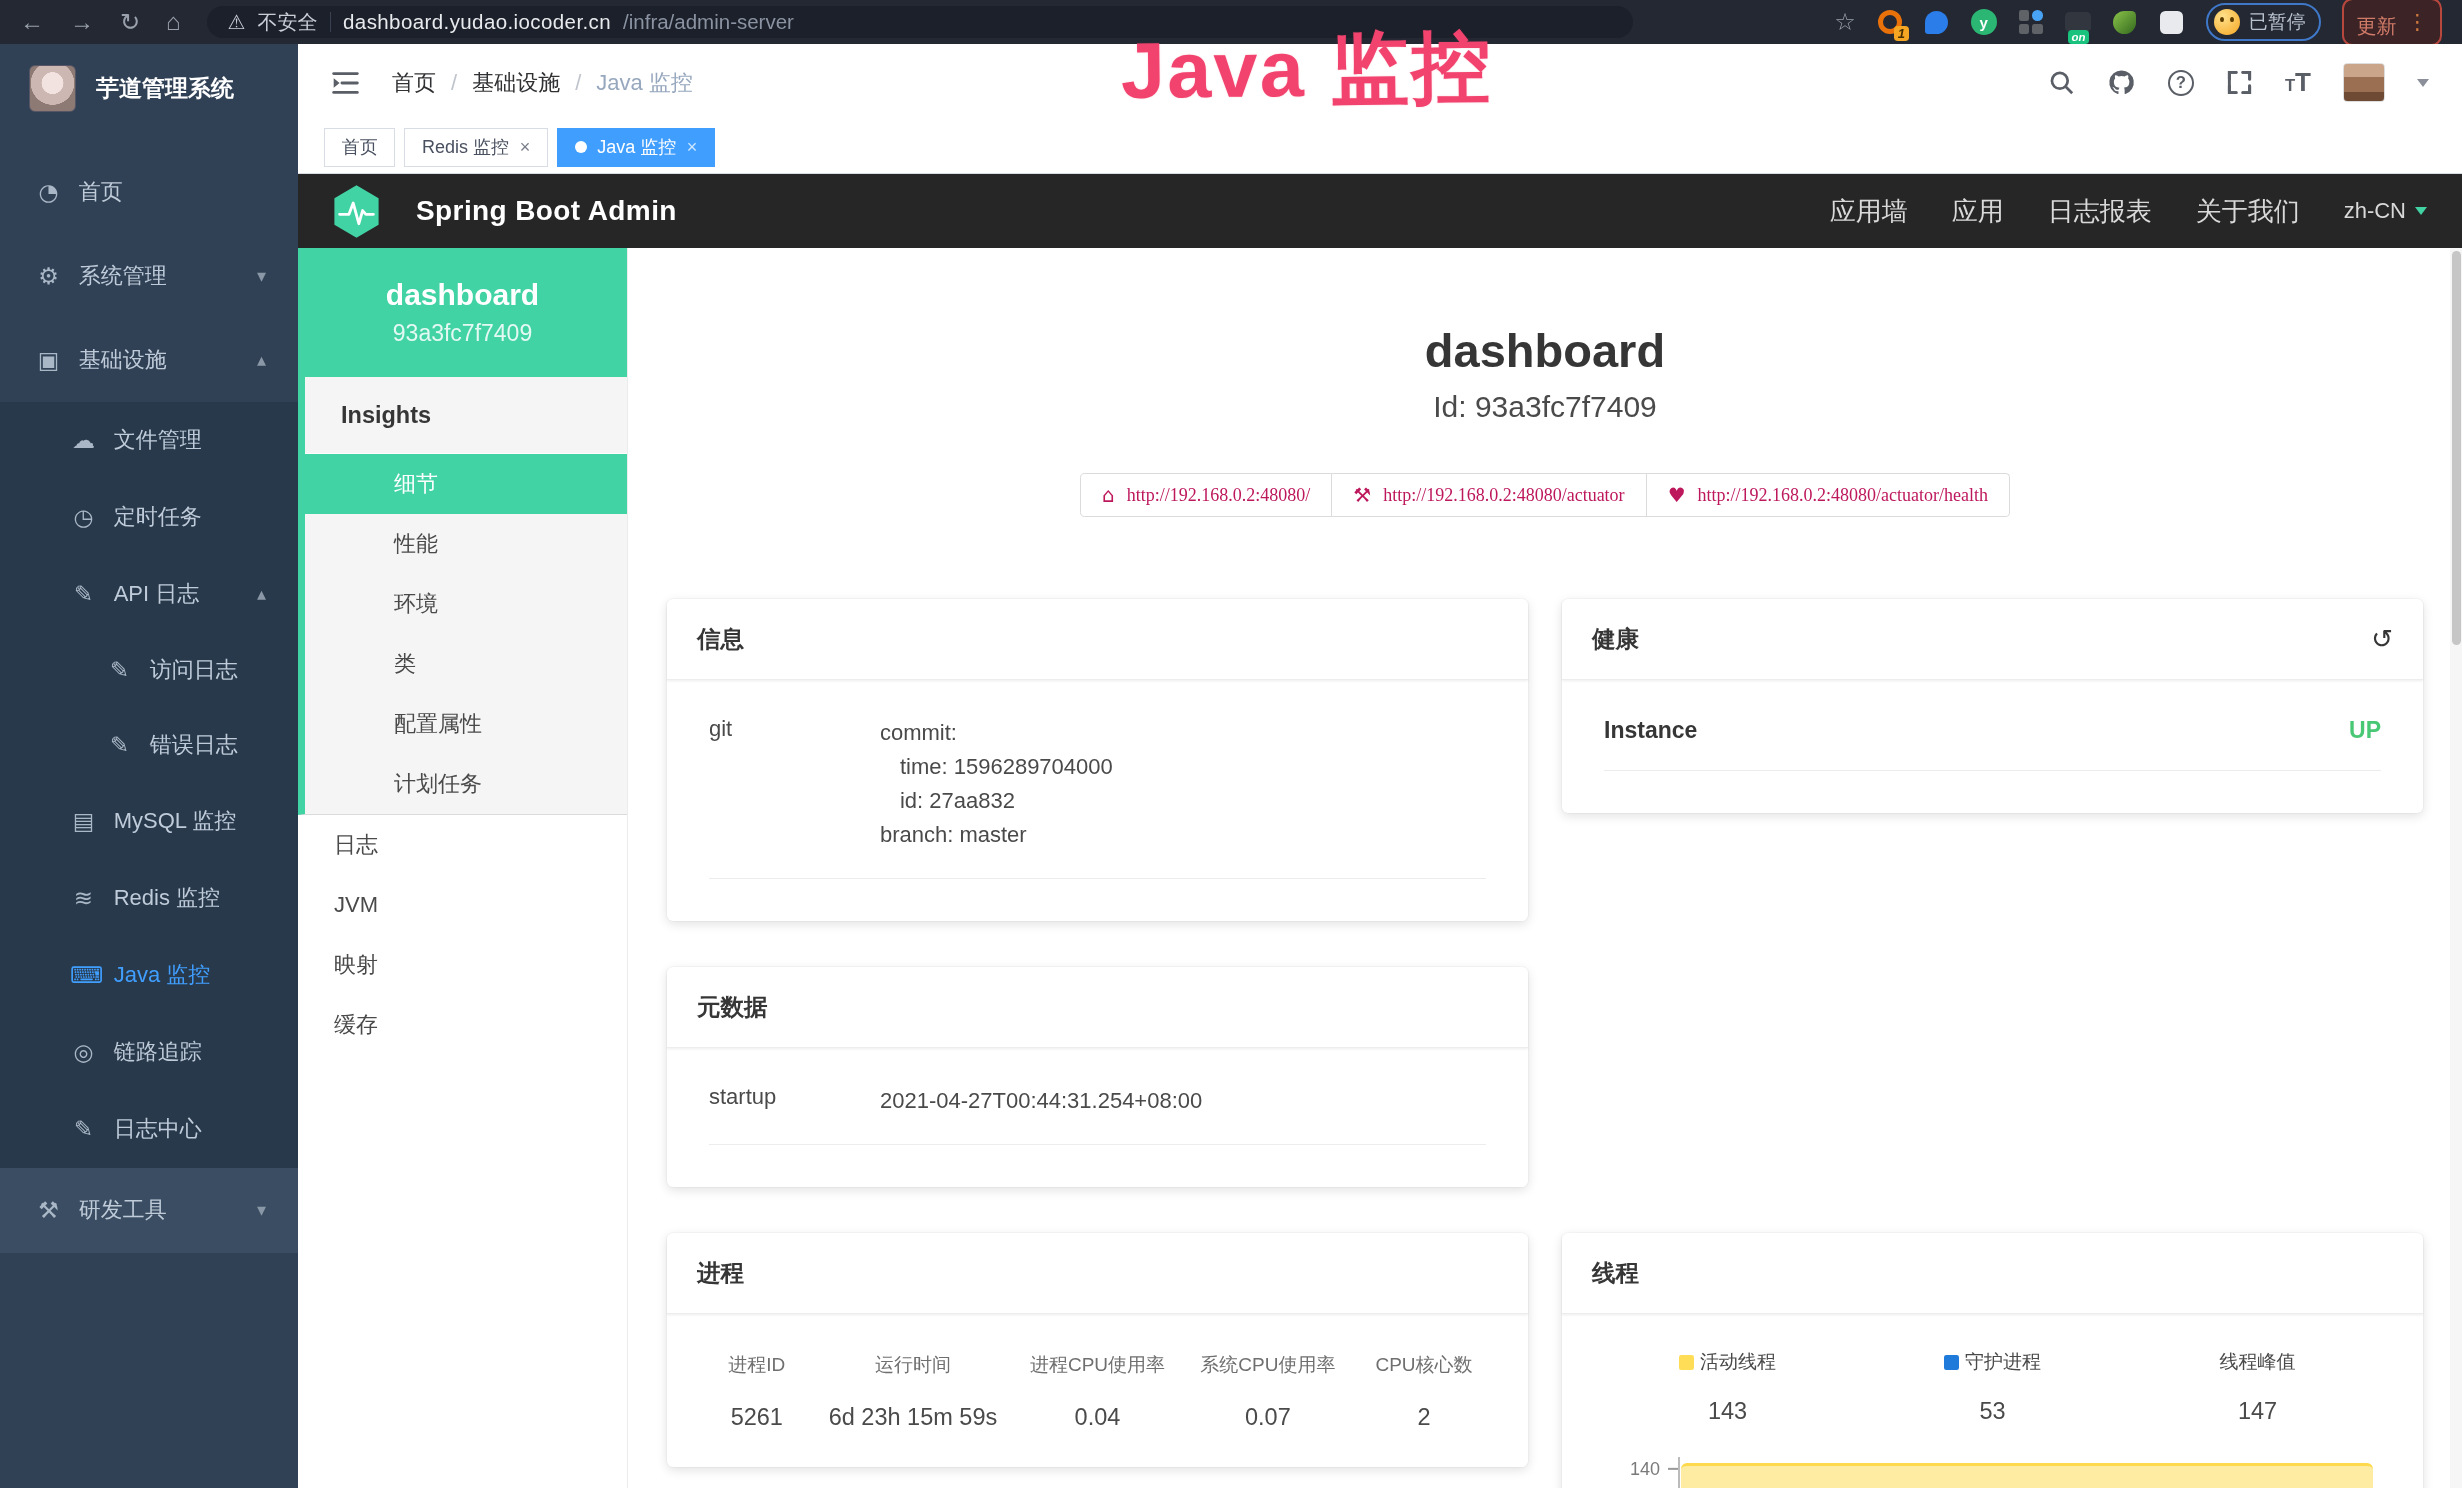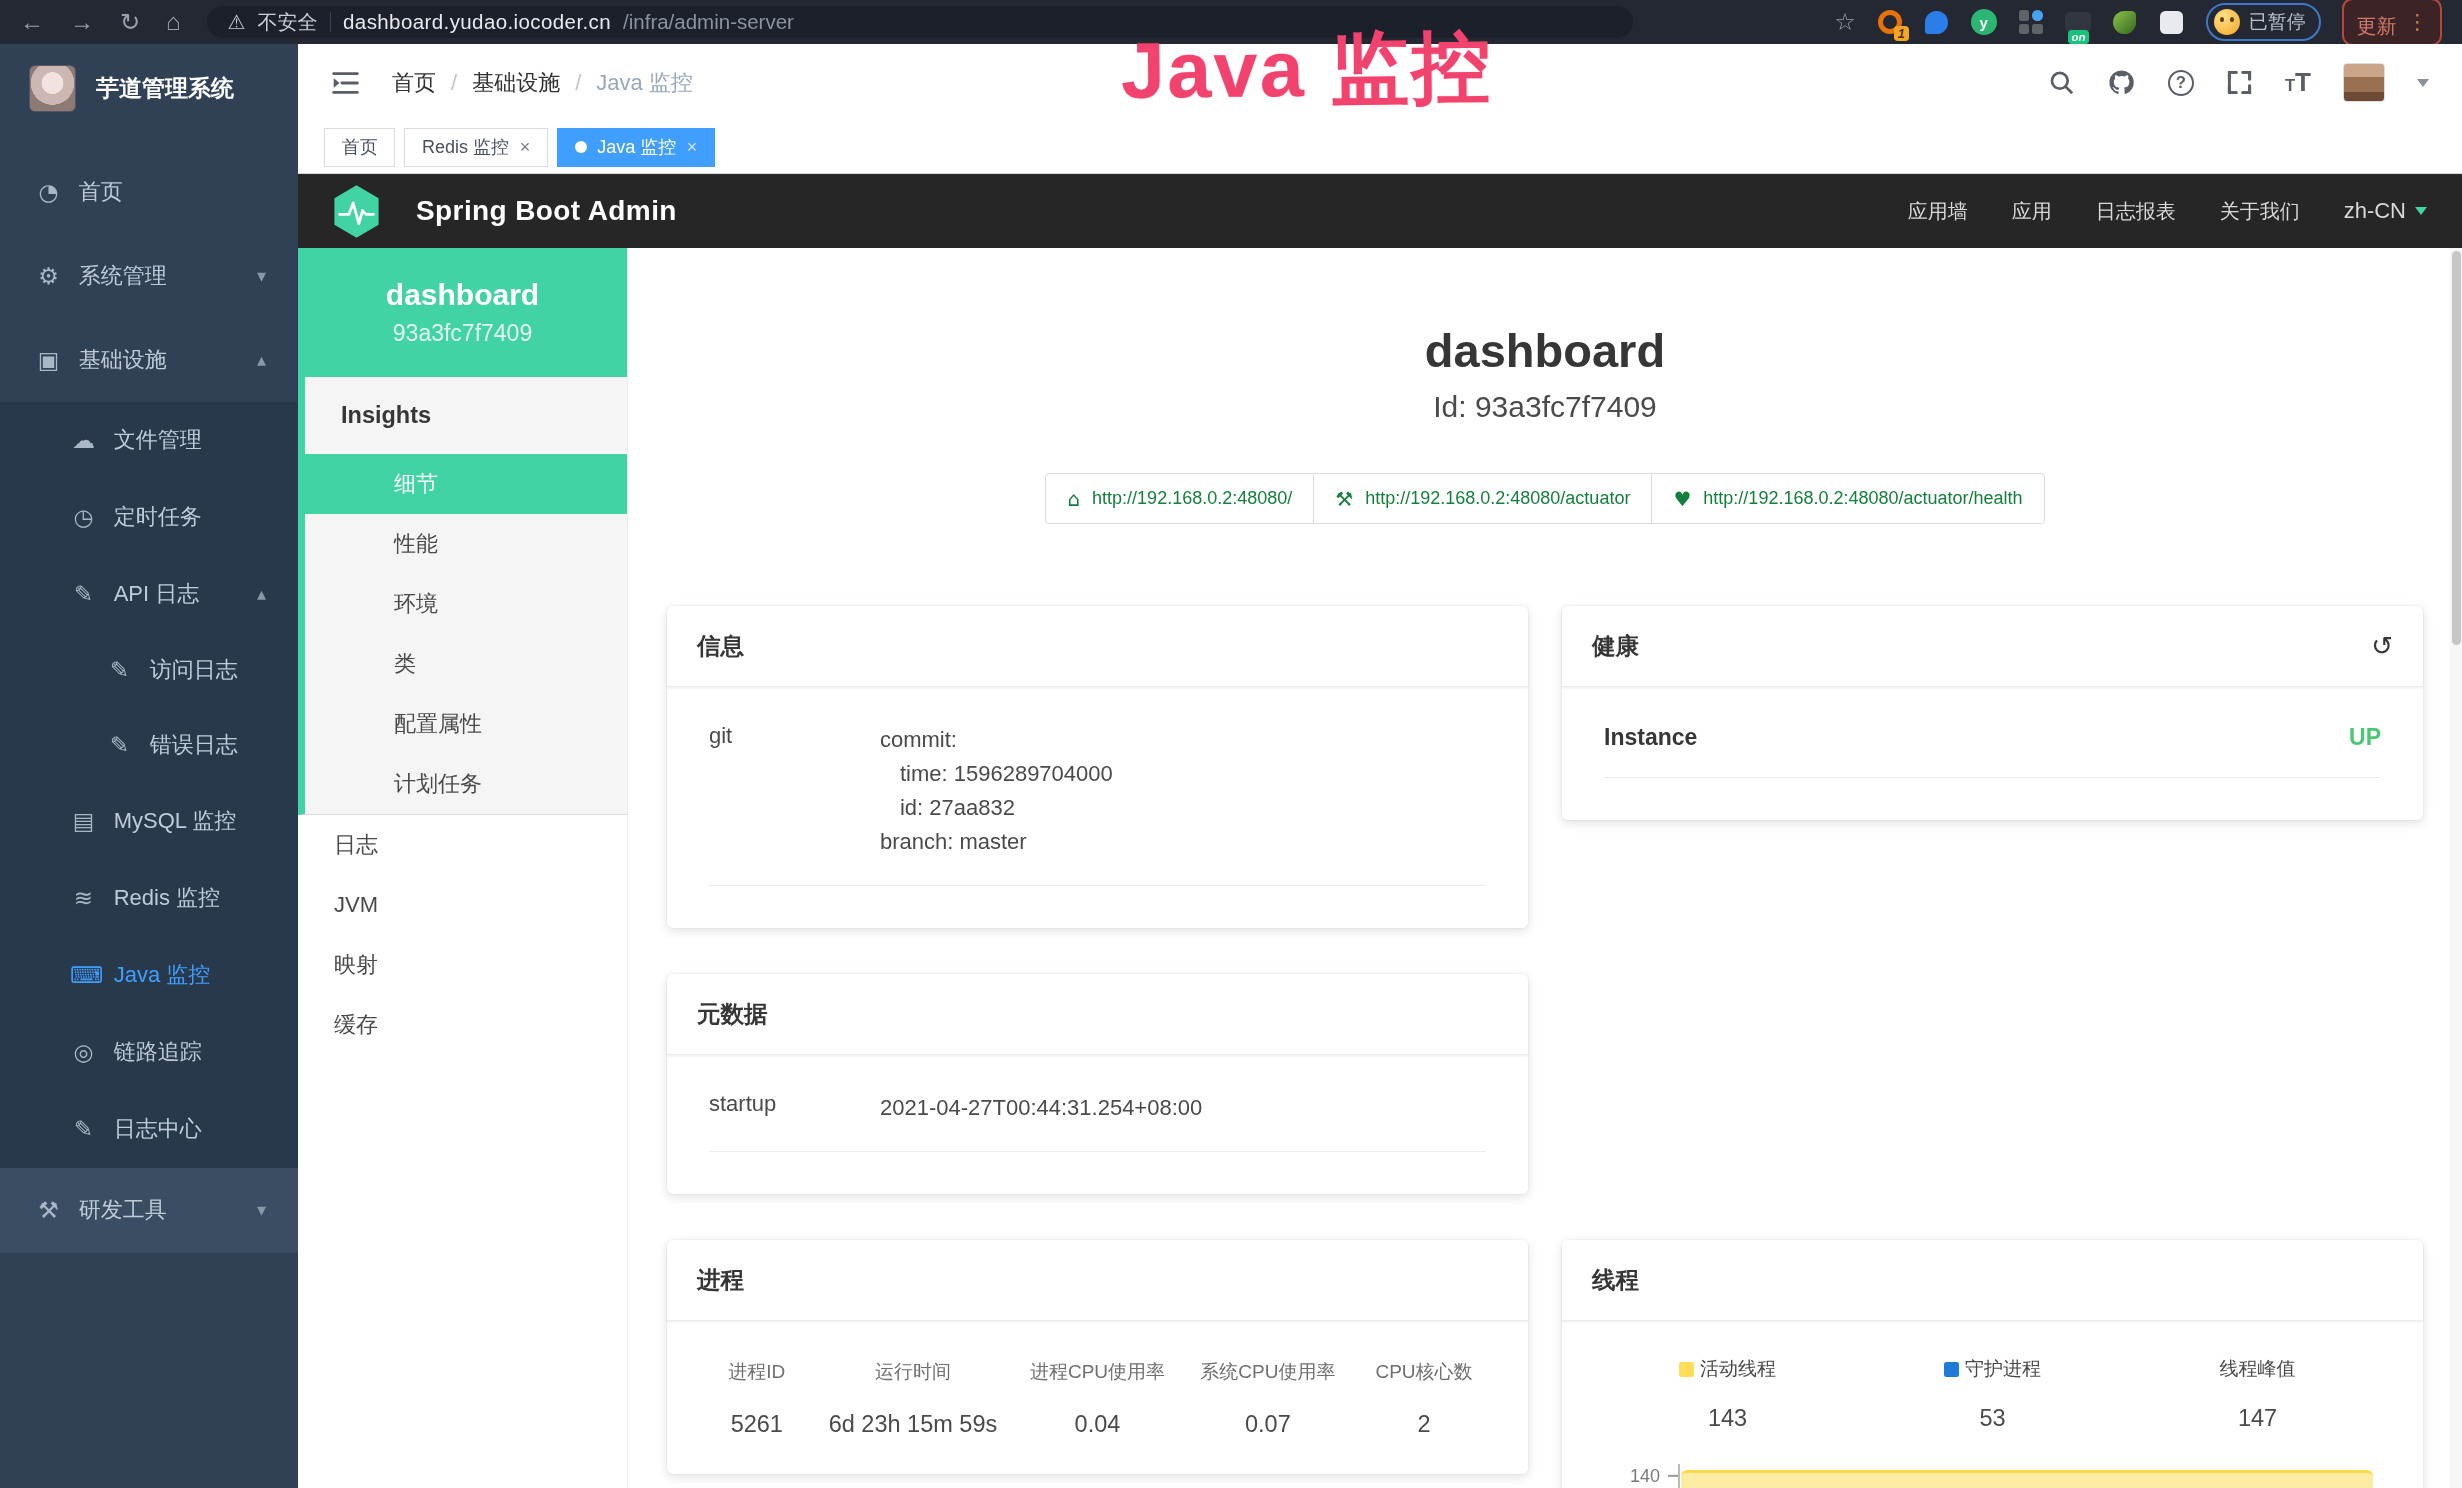--- a/index.html
+++ b/index.html
@@ -81,41 +81,41 @@
   .tabs-bar { height:53px; background:#fff; border-bottom:0.8px solid #d8dce5; display:flex; align-items:center; padding:0 26px; gap:9px; }
   .tab { height:39px; border:0.8px solid #d8dce5; background:#fff; padding:0 16.7px; font-size:18px; color:#495060; display:flex; align-items:center; gap:10.6px; cursor:pointer; }
   .tab .dot { width:12px; height:12px; border-radius:50%; background:#fff; }
   .tab .x { font-size:18px; line-height:1; opacity:.75; }
   .tab.active { background:#409eff; border-color:#409eff; color:#fff; }
 
   
   .sba-topbar { height:74px; background:#262626; display:flex; align-items:center; padding:0 35px; gap:36px; }
   .sba-brand { font-size:28px; font-weight:700; color:#fff; letter-spacing:0.4px; }
   .sba-nav { margin-left:auto; display:flex; align-items:center; gap:44px; }
-  .sba-nav-item { font-size:20px; color:#d9d9d9; cursor:pointer;text-align:center; }
+  .sba-nav-item { font-size:26px; color:#d9d9d9; cursor:pointer;text-align:center; }
   .locale { display:flex; align-items:center; gap:9px; font-size:22px; color:#d9d9d9; cursor:pointer; }
   .locale .caret { border-top-color:#42d3a5; }
 
   
   .sba-body { flex:1; display:flex; min-height:0; position:relative; background:#fff; }
   .sba-sidebar { width:330px; flex-shrink:0; border-right:0.8px solid #ececec; }
   .inst-header { height:129px; background:#42d3a5; color:#fff; display:flex; flex-direction:column; align-items:center; justify-content:center; gap:7.6px; }
   .inst-name { font-size:30px; font-weight:700; }
   .inst-id { font-size:23px; color:rgba(255,255,255,.85); }
   .insights { background:#f5f5f5; border-left:7.6px solid #42d3a5; border-bottom:0.8px solid #dbdbdb; }
   .insights-title { height:77px; display:flex; align-items:center; padding-left:36px; font-size:23.5px; font-weight:700; color:#363636; border-bottom:1.5px solid #fdfdfd; }
   .sba-item { height:60px; display:flex; align-items:center; padding-left:89px; font-size:22px; color:#4a4a4a; cursor:pointer; }
   .sba-item.active { background:#42d3a5; color:#fff; }
   .sba-root-item { height:60px; display:flex; align-items:center; padding-left:36px; font-size:22px; color:#4a4a4a; background:#fff; cursor:pointer; }
 
   .sba-main { flex:1; padding:42px 39px 0; overflow:hidden; }
   .page-title { margin-top:33px; text-align:center; font-size:47px; font-weight:600; color:#363636; }
   .page-sub { margin-top:12px; text-align:center; font-size:30px; color:#4a4a4a; }
   .endpoints { margin-top:49px; display:flex; justify-content:center; }
-  .ep { display:flex; align-items:center; gap:12px; height:51px; padding:0 21px; border:0.8px solid #dbdbdb; background:#fff; font-size:18px; color:#15803d; cursor:pointer; }
+  .ep { display:flex; align-items:center; gap:12px; height:44px; padding:0 21px; border:0.8px solid #dbdbdb; background:#fff; font-size:18px; color:#be185d; cursor:pointer;font-family:Liberation Serif, serif; }
   .ep + .ep { border-left:none; }
   .ep:first-child { border-radius:4.6px 0 0 4.6px; } .ep:last-child { border-radius:0 4.6px 4.6px 0; }
   .ep .eic { font-size:20px; font-family:"DejaVu Sans",sans-serif; }
   .ic-home::before{content:"⌂";} .ic-wrench::before{content:"⚒";} .ic-heart::before{content:"♥";} .ic-history::before{content:"↺";}
 
   .cards { display:grid; grid-template-columns:1fr 1fr; column-gap:34px; row-gap:46px; margin-top:82px; align-items:start; }
   .card { background:#fff; border-radius:6px; box-shadow:0 3px 10.6px rgba(10,10,10,.12), 0 0 0 0.8px rgba(10,10,10,.03); }
   .card-header { display:flex; align-items:center; justify-content:space-between; padding:24px 30px; font-size:23.5px; font-weight:700; color:#363636; border-bottom:0.8px solid #ededed; box-shadow:0 1.5px 2.3px rgba(10,10,10,.06); }
   .hist-ic { font-size:26px; font-weight:400; color:#363636; cursor:pointer; font-family:"DejaVu Sans",sans-serif; }
   .card-body { padding:36px 42px 42px; }

